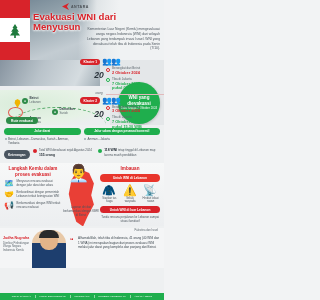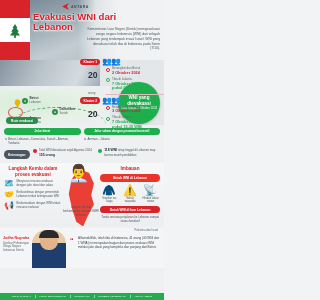--- a/index.html
+++ b/index.html
@@ -109,21 +109,21 @@
   .cluster { position:relative; margin-bottom:1.5px; }
   .cluster-head {
     display:flex; align-items:center; gap:2px; margin-bottom:1px;
   }
   .cl-pill {
     background:#d8232a; color:#fff; font-size:3.2px; font-weight:700;
     padding:1.2px 3.5px; border-radius:7px; white-space:nowrap;
   }
   .cl-people { font-size:8px; color:#3e4a54; line-height:1; letter-spacing:-1px; }
   .cl-count {
-    position:absolute; left:8px; top:13px; text-align:left; width:22px;
+    position:absolute; left:8px; top:13px; text-align:center; width:22px;font-style:italic;
   }
   .cl-count b { display:block; font-size:8.6px; font-weight:800; color:#2b3views; color:#2b343c; line-height:1; }
   .cl-count span { font-size:2.9px; color:#5d676e; }
   .cl-rows { margin-left:26px; }
   .trow { display:flex; gap:2px; margin-bottom:2.2px; }
   .tdot {
     width:4px; height:4px; border-radius:50%; border:1.1px solid #d8232a;
     background:#fff; flex:0 0 auto; margin-top:.6px;
   }
   .tdot.g { border-color:#1fae4d; }
@@ -234,21 +234,21 @@
   <div class="hdr">
     <div class="hdr-photo"></div>
     <div class="flag-lb">
       <div class="cedar"></div>
     </div>
     <div class="hdr-fade"></div>
     <div class="logo">
       <div class="logo-mark"></div>
       <div class="logo-txt">ANTARA</div>
     </div>
-    <div class="title">Evakuasi WNI dari Lebanon</div>
+    <div class="title">Evakuasi WNI dari Menyusun</div>
     <div class="lede">Kementerian Luar Negeri (Kemlu) mengevakuasi warga negara Indonesia (WNI) dari wilayah Lebanon yang terdampak invasi Israel. WNI yang dievakuasi telah tiba di Indonesia pada Senin (7/10).</div>
   </div>
 
   <div class="mid">
     <div class="mid-photo"></div>
     <div class="mid-sheet"></div>
     <div class="map-green"></div>
     <div class="route"></div>
     <div class="ring"></div>
     <div class="pin p1"></div>

